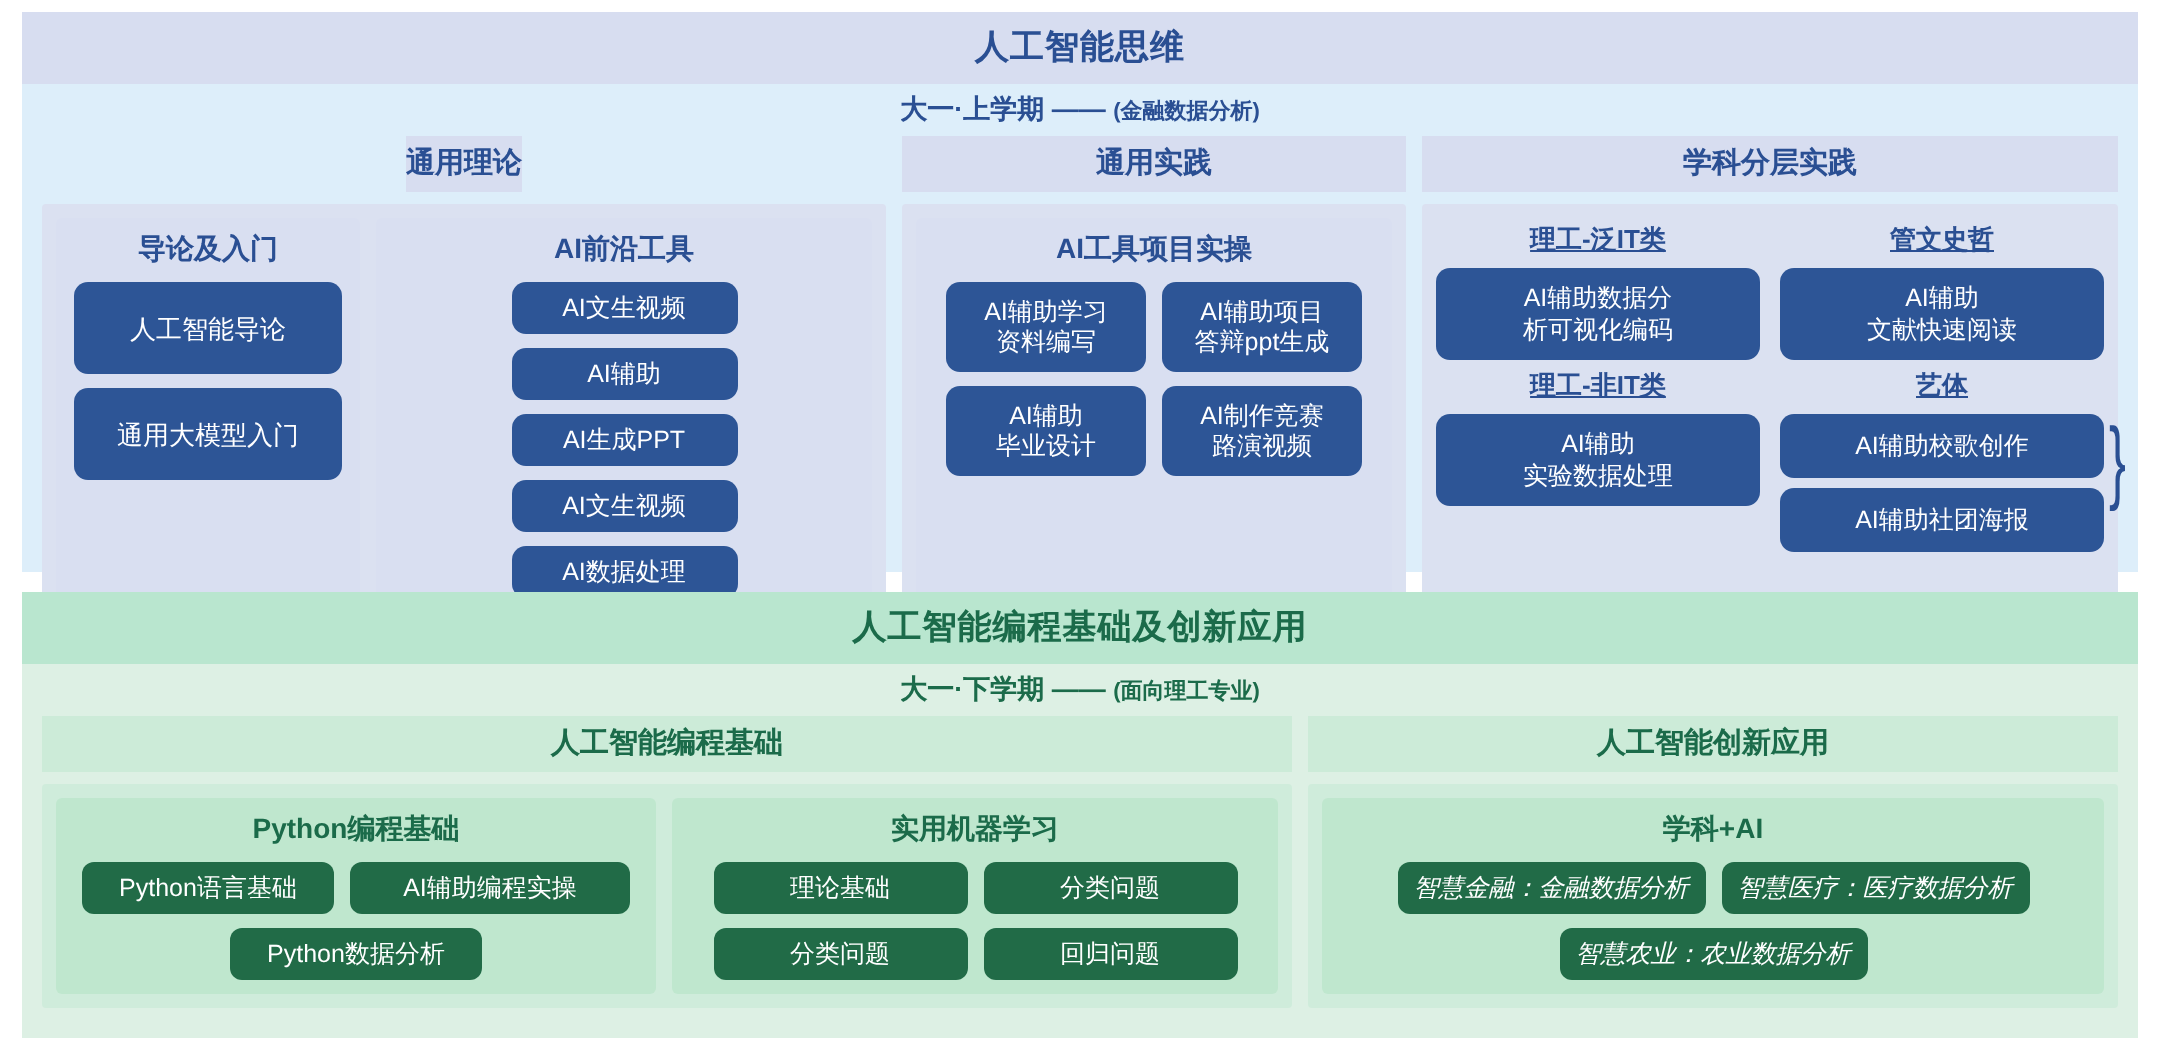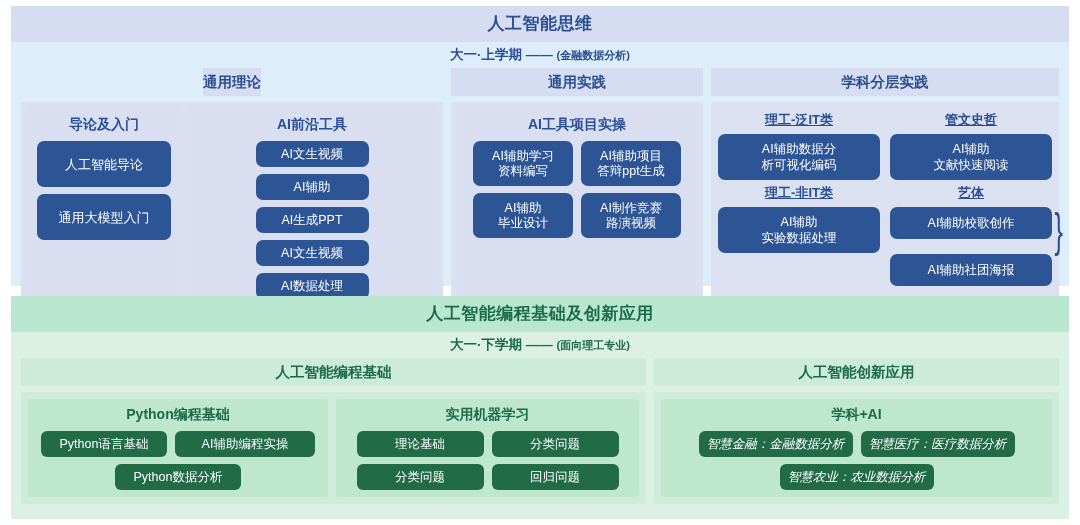--- a/index.html
+++ b/index.html
@@ -77,21 +77,21 @@
   .disc-label{
     text-align:center;font-size:13px;font-weight:bold;color:#2a4f93;
     text-decoration:underline;margin:2px 0 3px 0;white-space:nowrap;
   }
   .disc-chip{
     background:#2d5596;color:#fff;border-radius:7px;font-size:12.5px;line-height:16px;
     text-align:center;display:flex;align-items:center;justify-content:center;
     white-space:pre-line;height:46px;padding:16px 6px;box-sizing:border-box;
   }
   .disc-chip.small{height:24px;font-size:12.5px;}
-  .art-wrap{position:relative;display:flex;flex-direction:column;gap:15px;}
+  .art-wrap{position:relative;display:flex;flex-direction:column;gap:5px;}
   .brace{
     position:absolute;right:-14px;top:-2px;font-size:46px;line-height:50px;
     color:#2a4f93;font-weight:300;transform:scaleX(.55);
   }
 
   
   .green{top:296px;height:223px;background:#ddf0e4;}
   .green .sec-title{background:#b9e6cf;color:#1b6b4a;}
   .green .sec-sub{background:#ddf0e4;color:#1b6b4a;}
   .green .col-head{background:#ccebd8;color:#1b6b4a;}

